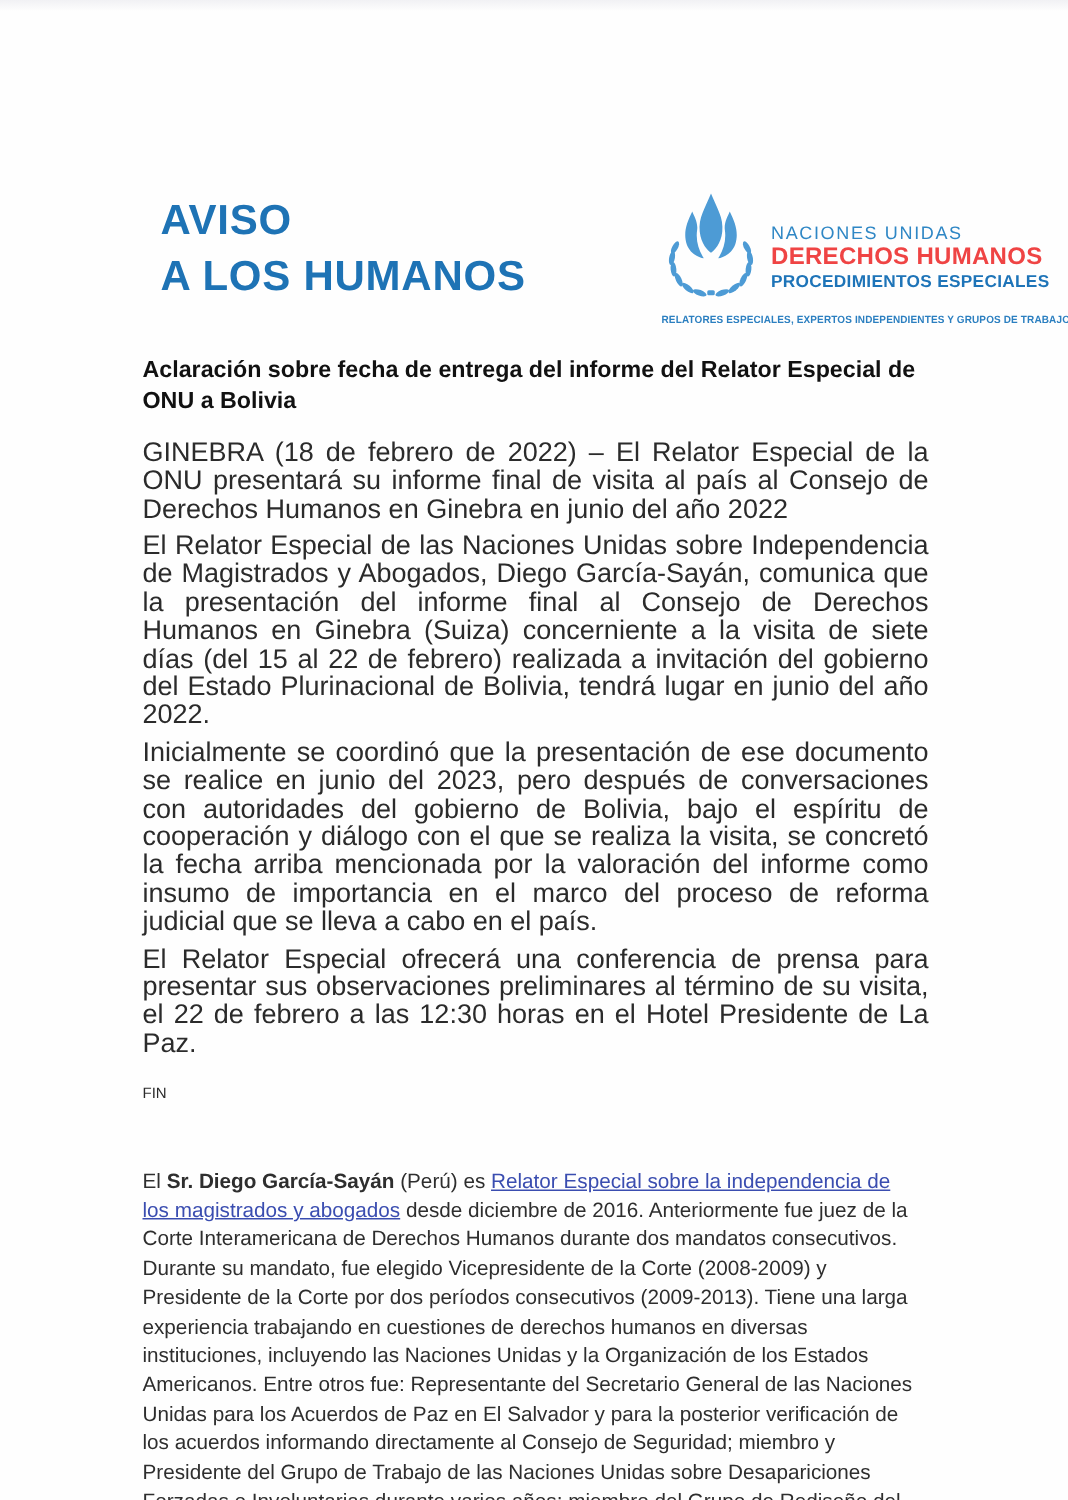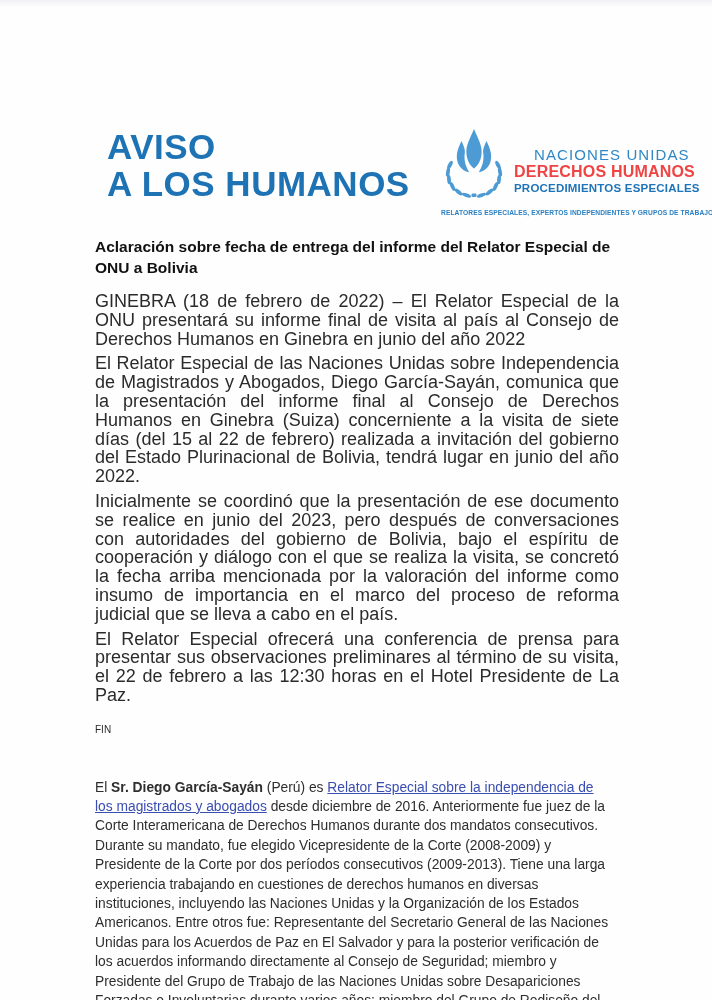--- a/index.html
+++ b/index.html
@@ -14,33 +14,33 @@
   }
   .top-edge{
     position:absolute;left:0;top:0;width:712px;height:7px;
     background:linear-gradient(#f1f1f4,#fdfdfd);
   }
   
   .masthead{
     position:absolute;left:107px;top:128px;
     color:#1e73b5;
     font-weight:bold;
-    font-size:35px;line-height:37px;
+    font-size:28px;line-height:37px;
     letter-spacing:0.5px;
   }
   
   .logo{
     position:absolute;left:441px;top:127px;width:246px;
   }
   .logo-row{display:flex;align-items:flex-start;}
   .emblem{flex:0 0 auto;}
   .logo-text{margin-left:7px;margin-top:20px;}
   .logo-org{
-    color:#2f87c5;font-size:15px;font-weight:400;
-    letter-spacing:1.1px;white-space:nowrap;line-height:16px;margin-left:20px;
+    color:#2f87c5;font-size:12px;font-weight:400;
+    letter-spacing:1.1px;white-space:nowrap;line-height:16px;
   }
   .logo-dept{
     color:#ef4444;font-size:16px;font-weight:bold;
     letter-spacing:0.2px;white-space:nowrap;line-height:18px;
   }
   .logo-prog{
     color:#1e74b8;font-size:11.5px;font-weight:bold;
     letter-spacing:0.2px;white-space:nowrap;line-height:14px;
   }
   .logo-tagline{

